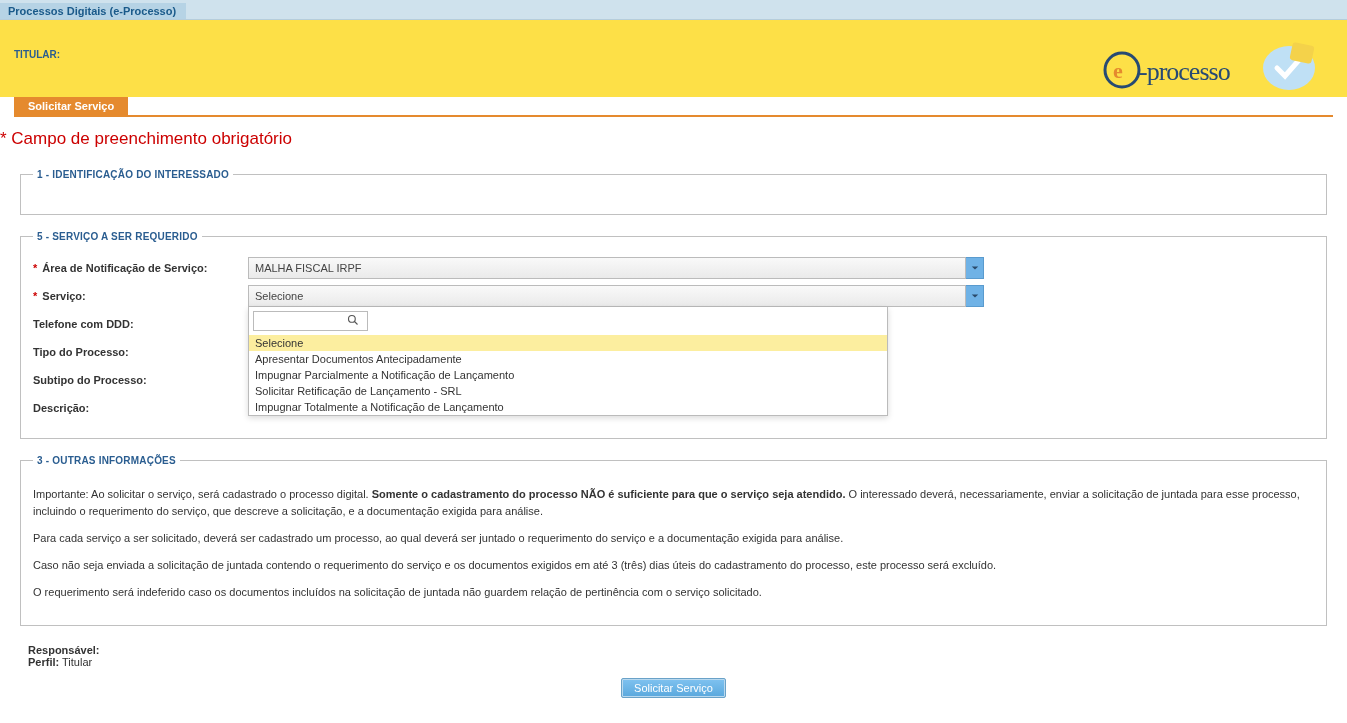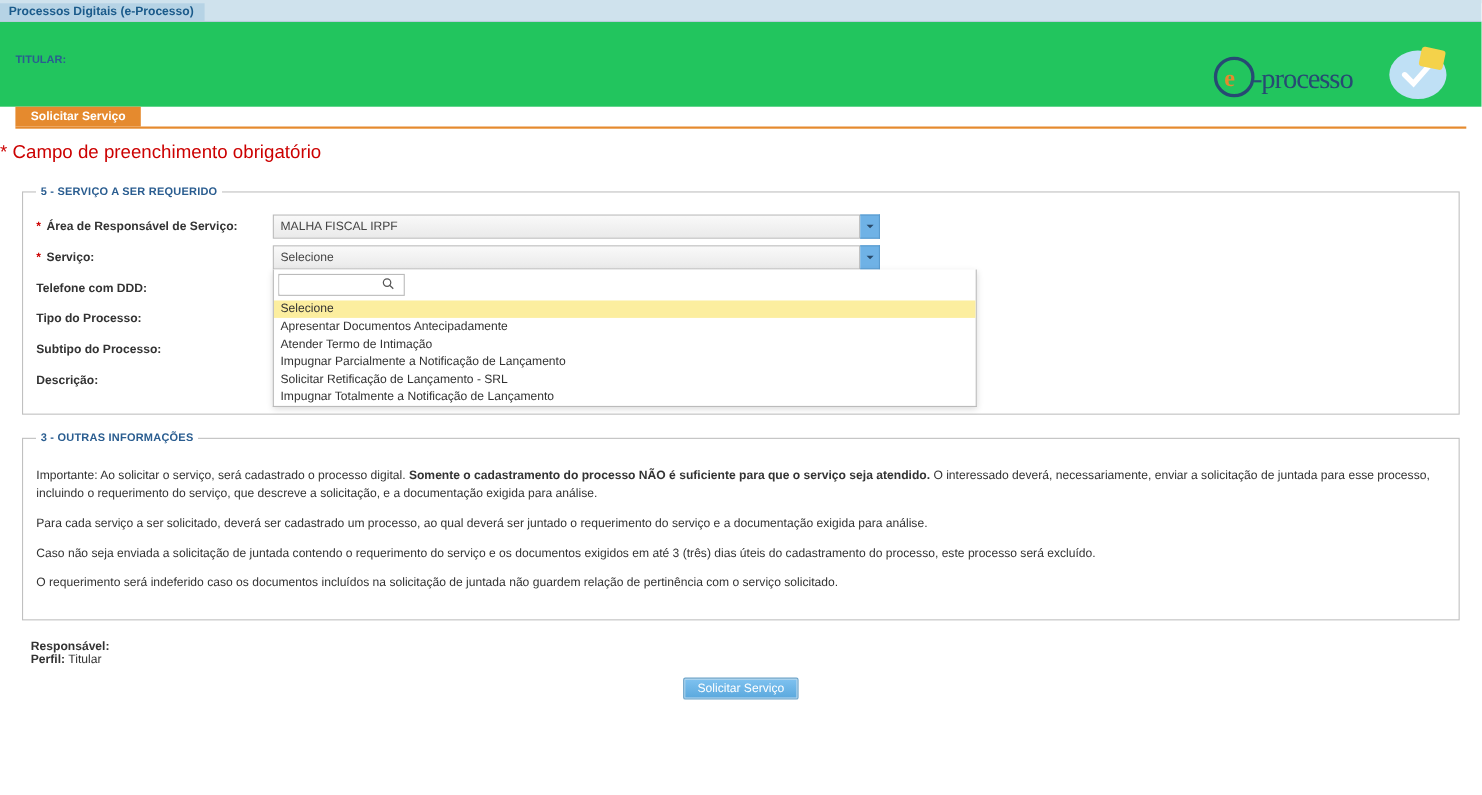--- a/index.html
+++ b/index.html
@@ -18,21 +18,21 @@
   }
   .top-bar-inner {
     background: #b6d3e5;
     display: inline-block;
     padding: 2px 10px 2px 8px;
     color: #1a5a8a;
     font-weight: bold;
     font-size: 11px;
   }
   .header-area {
-    background: #22c55e;
+    background: #fde047;
     position: relative;
     height: 77px;
   }
   .titular {
     position: absolute;
     top: 29px;
     left: 14px;
     color: #2a5d90;
     font-weight: bold;
     font-size: 10px;
@@ -87,21 +87,21 @@
     min-height: 24px;
   }
   .field-label {
     width: 215px;
     font-weight: bold;
     flex-shrink: 0;
   }
   .req-star { color: #c00; margin-right: 2px; }
   .combo {
     position: relative;
-    width: 552px;
+    width: 736px;
     height: 22px;
     display: flex;
   }
   .combo-input {
     flex: 1;
     border: 1px solid #bbb;
     background: linear-gradient(#f9f9f9,#eaeaea);
     padding: 3px 6px;
     font-size: 11px;
     color: #444;
@@ -196,26 +196,30 @@
 </div>
 
 <div class="section-title-bar">
   <span class="section-title-tab">Solicitar Serviço</span>
 </div>
 
 <div class="required-note">* Campo de preenchimento obrigatório</div>
 
 <div class="content">
 
+  <fieldset>
+    <legend>1 - IDENTIFICAÇÃO DO INTERESSADO</legend>
+    <div style="height:10px">&nbsp;</div>
+  </fieldset>
 
   <fieldset>
     <legend>5 - SERVIÇO A SER REQUERIDO</legend>
 
     <div class="field-row">
-      <div class="field-label"><span class="req-star">*</span> <span>Área de Responsável de Serviço:</span></div>
+      <div class="field-label"><span class="req-star">*</span> <span>Área de Notificação de Serviço:</span></div>
       <div class="combo">
         <input class="combo-input" readonly="" value="MALHA FISCAL IRPF" style="">
         <div class="combo-btn">
           <svg viewBox="0 0 10 10">
               <path d="M1 3 L5 7 L9 3 Z" fill="#2a4a6a"></path>
             </svg>
         </div>
       </div>
     </div>
 
@@ -237,21 +241,20 @@
                 <svg width="12" height="12" viewBox="0 0 16 16">
                     <circle cx="6.5" cy="6.5" r="4.5" fill="none" stroke="#555" stroke-width="1.5"></circle>
                     <line x1="10" y1="10" x2="14" y2="14" stroke="#555" stroke-width="1.5"></line>
                   </svg>
               </span>
             </div>
           </div>
           <div class="dropdown-list">
             <div class="dropdown-item selected">Selecione</div>
             <div class="dropdown-item">Apresentar Documentos Antecipadamente</div>
-            <div class="dropdown-item">Atender Termo de Intimação</div>
             <div class="dropdown-item">Impugnar Parcialmente a Notificação de Lançamento</div>
             <div class="dropdown-item">Solicitar Retificação de Lançamento - SRL</div>
             <div class="dropdown-item">Impugnar Totalmente a Notificação de Lançamento</div>
           </div>
         </div>
       </div>
     </div>
 
     <div class="field-row">
       <div class="field-label">Telefone com DDD:</div>

